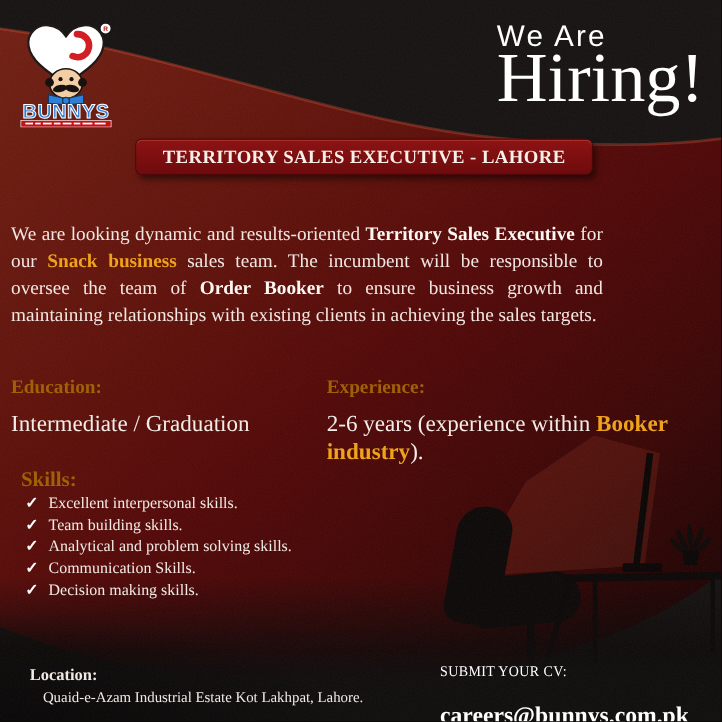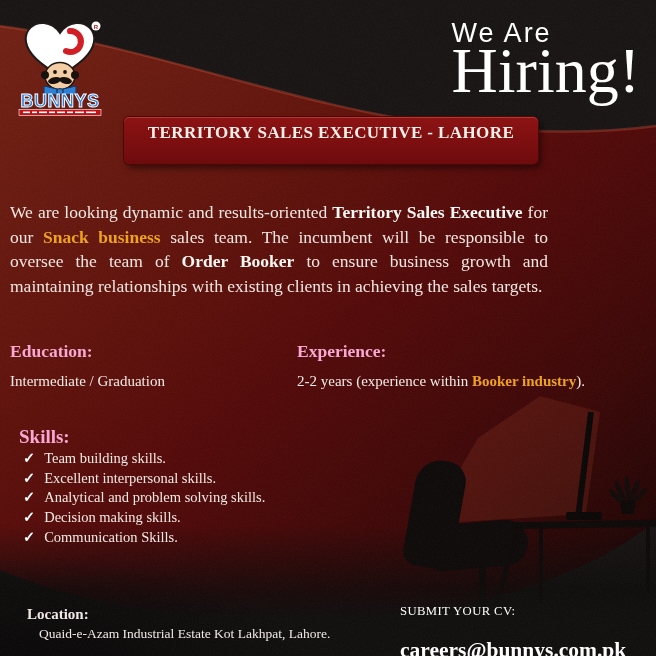--- a/index.html
+++ b/index.html
@@ -9,40 +9,40 @@
     font-family:"Liberation Serif", serif;
   }
   .layer{position:absolute;inset:0;}
   .z0{z-index:0}.z1{z-index:1}.z2{z-index:2}.z3{z-index:3}
   
   .hiring{position:absolute;top:18px;right:16px;text-align:left;color:#fff;z-index:3;}
   .we-are{font-family:"Liberation Sans",sans-serif;font-weight:300;font-size:27px;letter-spacing:2px;line-height:30px;}
   .hiring-big{font-family:"Liberation Serif",serif;font-weight:400;font-size:64px;line-height:50px;margin-top:-2px;}
   
   .banner{
-    position:absolute;left:124px;top:117px;width:414px;height:47px;z-index:3;
+    position:absolute;left:124px;top:127px;width:414px;height:31px;z-index:3;
     background:linear-gradient(180deg,#8d1314,#6e0b0d);
     border-radius:5px;
     box-shadow:0 0 0 1px #4c0808, inset 0 1px 0 rgba(255,150,120,.3), 3px 4px 6px rgba(0,0,0,.5);
     color:#f8efe8;text-align:center;line-height:31px;
     font-weight:bold;font-size:17px;letter-spacing:.4px;
   }
   
   .intro{
     position:absolute;left:10px;top:188px;width:538px;z-index:3;
     color:#f2e7e2;font-size:17.5px;line-height:24.5px;text-align:justify;margin-top:12px;
   }
   .intro b{color:#fdf8f3;}
   .gold{color:#efa31d;font-weight:bold;}
   
   .eduexp{position:absolute;left:10px;top:341px;z-index:3;display:flex;width:640px;}
   .edu-col{width:287px;}
   .exp-col{width:350px;}
-  .sec-label{color:#f9a8d4;font-weight:bold;font-size:17.5px;}
-  .sec-value{color:#f3ece7;font-size:15px;margin-top:11px;}
+  .sec-label{color:#a16207;font-weight:bold;font-size:17.5px;}
+  .sec-value{color:#f3ece7;font-size:21px;margin-top:11px;}
   
   .skills{position:absolute;left:19px;top:426px;z-index:3;}
   .skills .sec-label{font-size:19px;}
   .skill{color:#f2eae5;font-size:14.5px;line-height:18.7px;margin-top:1px;}
   .skill .check{color:#ffffff;font-weight:bold;margin:0 9px 0 4px;}
   
   .footer-loc{position:absolute;left:27px;top:606px;z-index:3;color:#f0eae5;}
   .loc-label{font-weight:bold;font-size:15px;}
   .loc-value{font-size:13.5px;margin-top:3px;margin-left:12px;}
   .footer-cv{position:absolute;left:400px;top:603px;z-index:3;color:#fff;}
@@ -159,31 +159,31 @@
 
   <p class="intro"><span>We are looking dynamic and results-oriented </span><b>Territory Sales Executive</b><span> for our </span><span class="gold">Snack business</span><span>  sales team. The incumbent will be responsible to oversee the team of </span><b>Order Booker</b><span> to ensure business growth and maintaining relationships with existing clients in achieving the sales targets.</span></p>
 
   <div class="eduexp">
     <div class="edu-col">
       <div class="sec-label">Education:</div>
       <div class="sec-value">Intermediate / Graduation</div>
     </div>
     <div class="exp-col">
       <div class="sec-label">Experience:</div>
-      <div class="sec-value"><span>2-2 years (experience within </span><span class="gold">Booker industry</span><span>).</span></div>
+      <div class="sec-value"><span>2-6 years (experience within </span><span class="gold">Booker industry</span><span>).</span></div>
     </div>
   </div>
 
   <div class="skills">
     <div class="sec-label">Skills:</div>
+    <div class="skill"><span class="check">✓</span><span>Excellent interpersonal skills.</span></div>
     <div class="skill"><span class="check">✓</span><span>Team building skills.</span></div>
-    <div class="skill"><span class="check">✓</span><span>Excellent interpersonal skills.</span></div>
     <div class="skill"><span class="check">✓</span><span>Analytical and problem solving skills.</span></div>
+    <div class="skill"><span class="check">✓</span><span>Communication Skills.</span></div>
     <div class="skill"><span class="check">✓</span><span>Decision making skills.</span></div>
-    <div class="skill"><span class="check">✓</span><span>Communication Skills.</span></div>
   </div>
 
   <div class="footer-loc">
     <div class="loc-label">Location:</div>
     <div class="loc-value">Quaid-e-Azam Industrial Estate Kot Lakhpat, Lahore.</div>
   </div>
   <div class="footer-cv">
     <div class="cv-label">SUBMIT YOUR CV:</div>
     <div class="cv-email">careers@bunnys.com.pk</div>
   </div>

